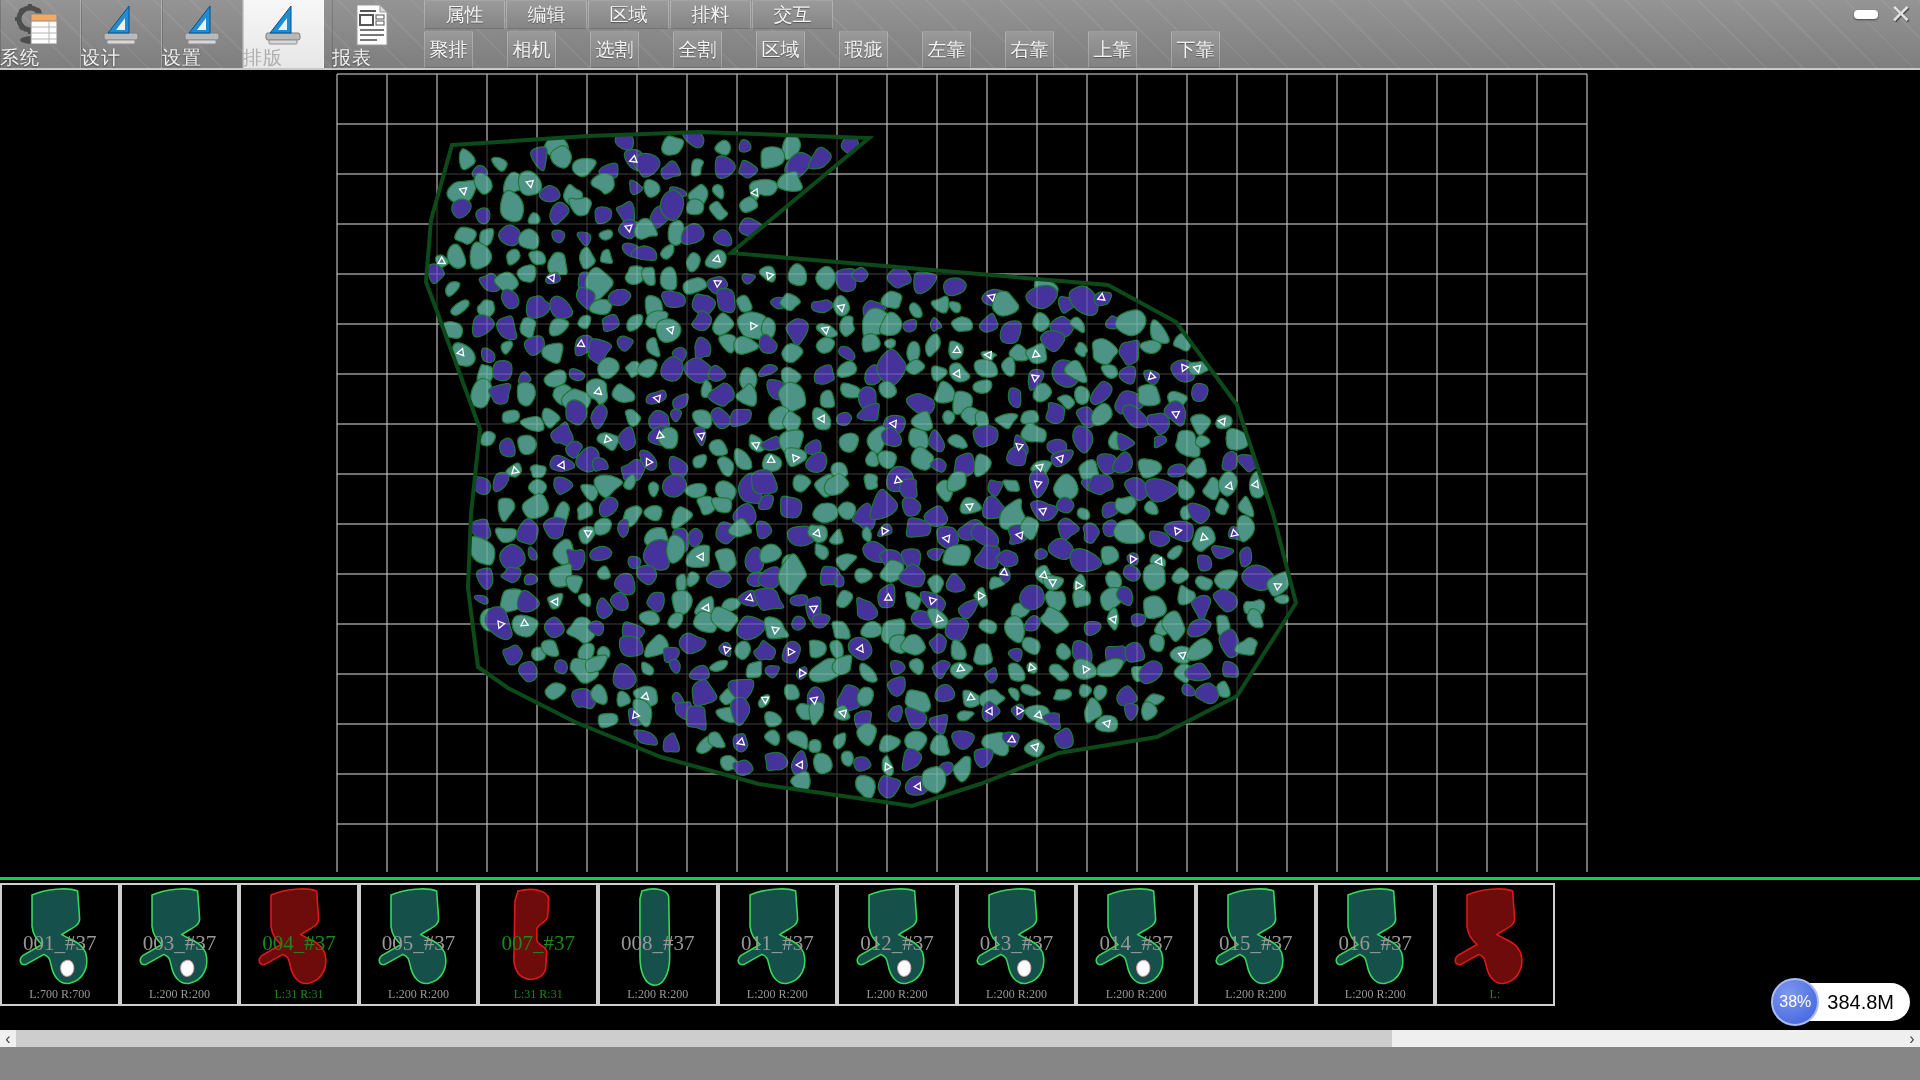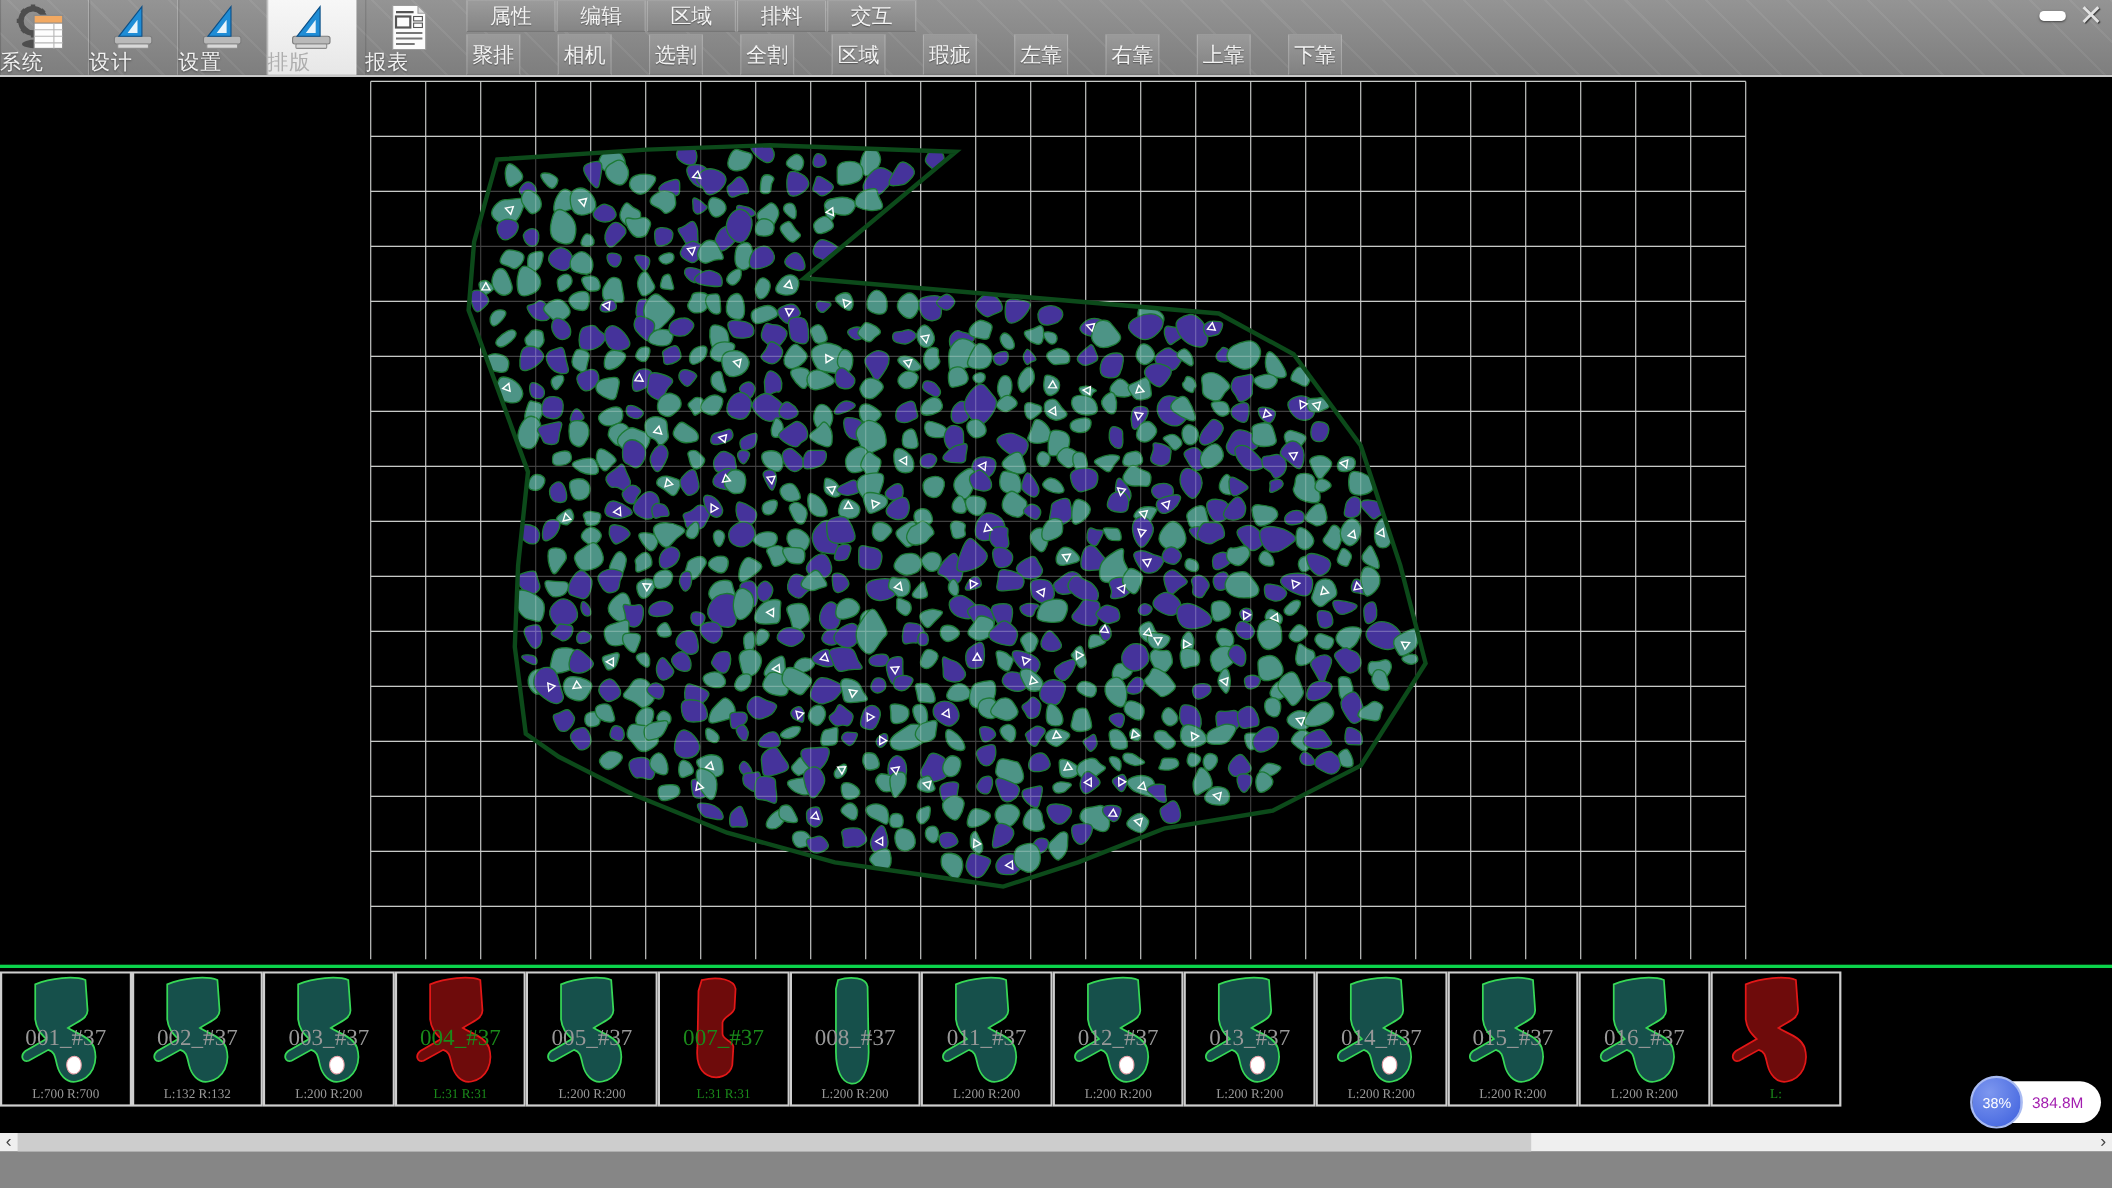--- a/index.html
+++ b/index.html
@@ -55,22 +55,22 @@
     font-family:"Liberation Serif","DejaVu Serif",serif;font-size:12px;}
   .c-gray{color:#989898;}
   .c-green{color:#1a8a1a;}
 
   
   #mem-pill{position:absolute;right:10px;top:983px;height:38px;background:#fff;border-radius:19px;
     display:flex;align-items:center;padding:0 16px 0 52px;box-shadow:0 1px 4px rgba(0,0,0,0.4);z-index:5;}
   #mem-circle{position:absolute;left:-4px;top:-5px;width:48px;height:48px;border-radius:50%;
     background:radial-gradient(circle at 35% 30%,#7d97ef,#3c5fdd);
     border:2px solid #a9bbf2;box-sizing:border-box;
-    display:flex;align-items:center;justify-content:center;color:#fff;font-size:13px;}
-  #mem-text{font-size:14px;color:#a21caf;}
+    display:flex;align-items:center;justify-content:center;color:#fff;font-size:16px;}
+  #mem-text{font-size:20px;color:#000000;}
 
   
   #hscroll{position:absolute;left:0;top:1030px;width:1920px;height:17px;background:#efefef;}
   .scroll-arrow{position:absolute;top:0;width:16px;height:17px;display:flex;align-items:center;
     justify-content:center;color:#444;font-size:16px;line-height:17px;}
   #arrow-left{left:0;}
   #arrow-right{right:0;}
   #hthumb{position:absolute;left:16px;top:0;width:1376px;height:17px;background:#cdcdcd;}
   #statusbar{position:absolute;left:0;top:1047px;width:1920px;height:33px;background:#868686;}
 </style>
@@ -1121,27 +1121,20 @@
         <svg viewBox="0 0 100 120">
           <path class="tp" d="M22,10 C36,4 58,2 68,6 L70,34 C70,42 60,44 52,50 C62,56 72,58 76,68 C80,82 74,96 60,99 C50,101 44,92 42,84 C40,76 40,72 34,70 L16,80 C10,82 8,75 13,71 L32,60 C26,54 23,50 22,42 Z" fill="#16504b" stroke="#37d857" stroke-width="1.6"></path>
           <path class="th" d="M53,78 C58,74 63,76 64,82 C65,88 61,93 56,92 C51,91 49,82 53,78 Z" fill="#ffffff" stroke="#e8a0a8"></path>
         </svg>
         <div class="tid c-gray">001_#37</div>
         <div class="tlr c-gray">L:700 R:700</div>
       </div>
     <div class="thumb">
         <svg viewBox="0 0 100 120">
           <path class="tp" d="M22,10 C36,4 58,2 68,6 L70,34 C70,42 60,44 52,50 C62,56 72,58 76,68 C80,82 74,96 60,99 C50,101 44,92 42,84 C40,76 40,72 34,70 L16,80 C10,82 8,75 13,71 L32,60 C26,54 23,50 22,42 Z" fill="#16504b" stroke="#37d857" stroke-width="1.6"></path>
-        </svg>
-        <div class="tid c-gray">002_#37</div>
-        <div class="tlr c-gray">L:132 R:132</div>
-      </div>
-    <div class="thumb">
-        <svg viewBox="0 0 100 120">
-          <path class="tp" d="M22,10 C36,4 58,2 68,6 L70,34 C70,42 60,44 52,50 C62,56 72,58 76,68 C80,82 74,96 60,99 C50,101 44,92 42,84 C40,76 40,72 34,70 L16,80 C10,82 8,75 13,71 L32,60 C26,54 23,50 22,42 Z" fill="#16504b" stroke="#37d857" stroke-width="1.6"></path>
           <path class="th" d="M53,78 C58,74 63,76 64,82 C65,88 61,93 56,92 C51,91 49,82 53,78 Z" fill="#ffffff" stroke="#e8a0a8"></path>
         </svg>
         <div class="tid c-gray">003_#37</div>
         <div class="tlr c-gray">L:200 R:200</div>
       </div>
     <div class="thumb">
         <svg viewBox="0 0 100 120">
           <path class="tp" d="M22,10 C36,4 58,2 68,6 L70,34 C70,42 60,44 52,50 C62,56 72,58 76,68 C80,82 74,96 60,99 C50,101 44,92 42,84 C40,76 40,72 34,70 L16,80 C10,82 8,75 13,71 L32,60 C26,54 23,50 22,42 Z" fill="#6e0b0b" stroke="#e21717" stroke-width="1.6"></path>
         </svg>
         <div class="tid c-green">004_#37</div>

